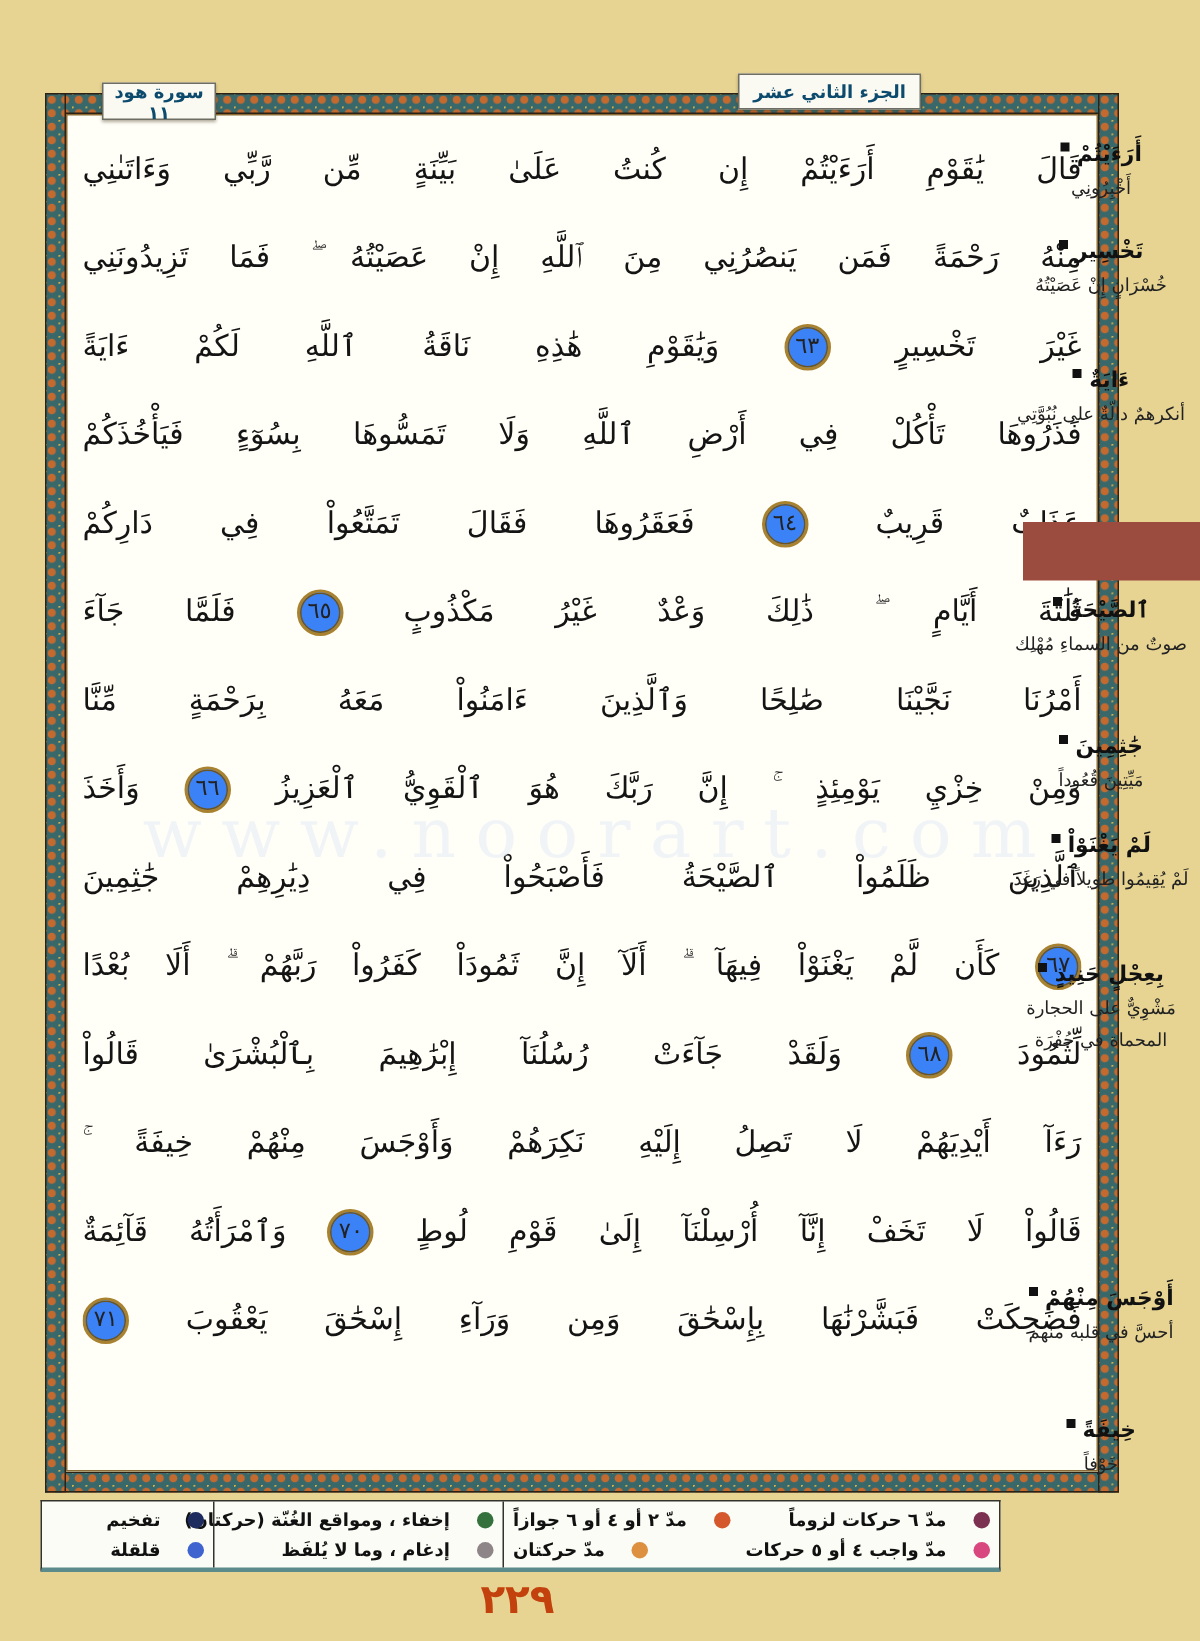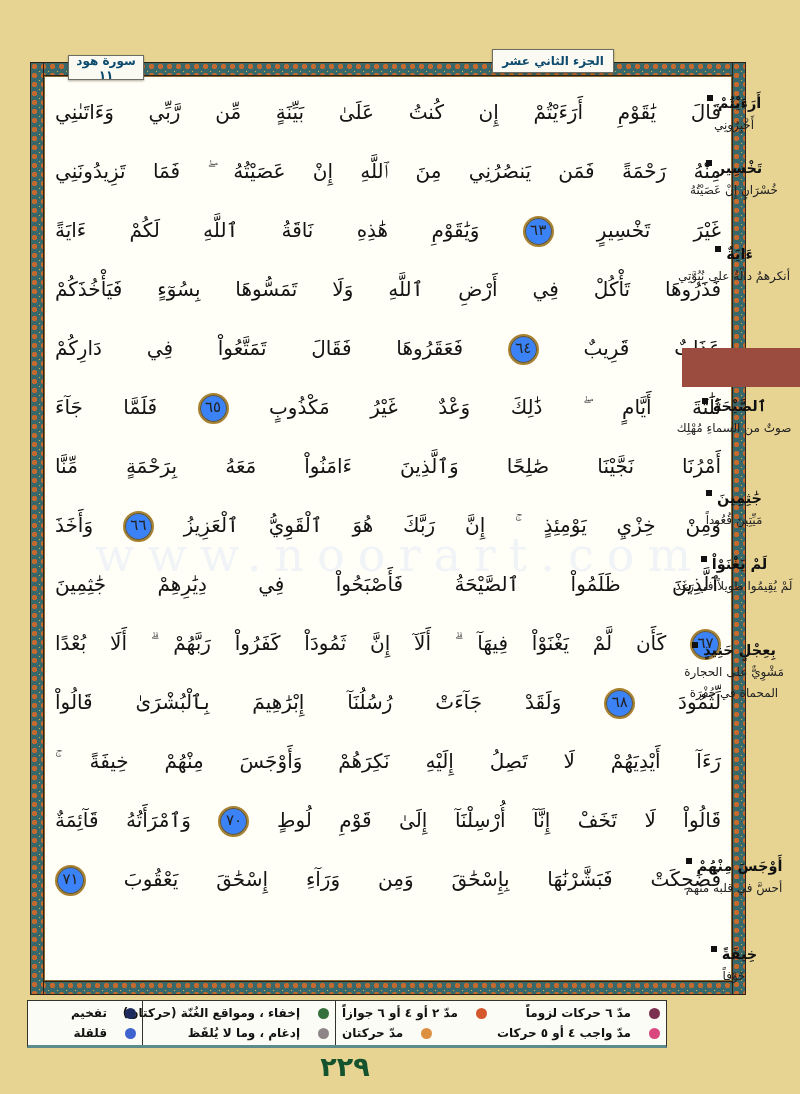--- a/index.html
+++ b/index.html
@@ -82,21 +82,21 @@
   #lsec-ghunnah{width:193px;}
   #lsec-tafkhim{width:115px;}
   .lrow{display:flex;align-items:center;justify-content:space-between;direction:rtl;}
   .lrow.single{justify-content:flex-start;}
   .lentry{display:flex;align-items:center;gap:18px;direction:rtl;}
   .ldot{width:11px;height:11px;border-radius:50%;flex:0 0 auto;}
   .llabel{font-size:12px;font-weight:600;color:#111;white-space:nowrap;}
   
   #page-number{
     position:absolute;left:30px;top:1051px;width:630px;
-    text-align:center;font-size:27px;font-weight:bold;color:#14532d;
+    text-align:center;font-size:27px;font-weight:bold;color:#c2410c;
   }
 </style>
 </head>
 <body>
 
 <div id="frame">
   <div class="band top"></div>
   <div class="band bottom"></div>
   <div class="band left"></div>
   <div class="band right"></div>

